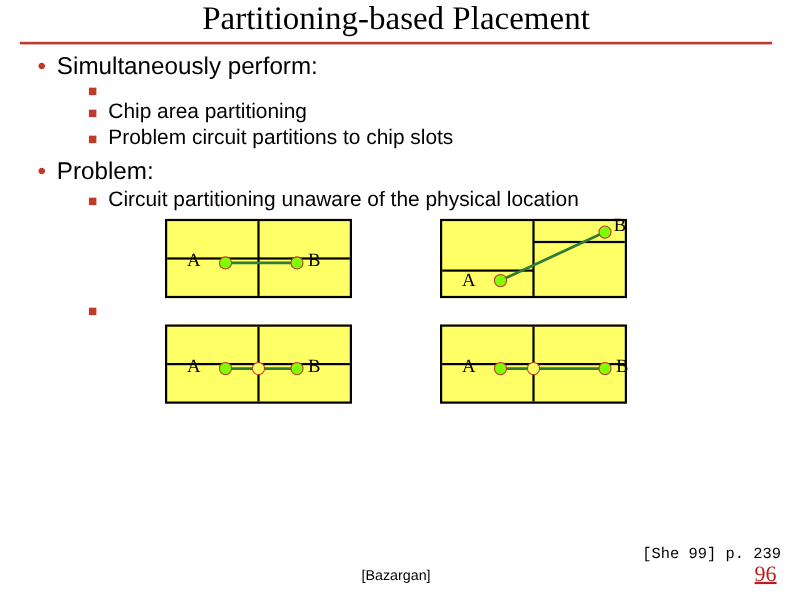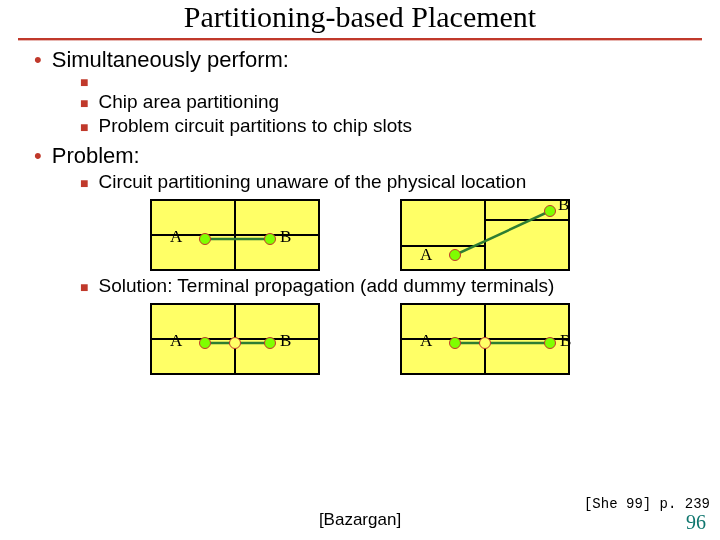--- a/index.html
+++ b/index.html
@@ -117,30 +117,31 @@
     font-family: Liberation Mono, monospace;
     font-size: 14px;
     color: #000;
   }
   .footcenter {
     position: absolute;
     left: 50%;
     bottom: 10px;
     transform: translateX(-50%);
     font-family: Arial, sans-serif;
-    font-size: 17px;
+    font-size: 13px;
     color: #000;
   }
   .pagenum {
     position: absolute;
     right: 14px;
     bottom: 6px;
     font-family: "Times New Roman", serif;
     font-size: 20px;
-    color: #0f766e;
+    color: #b91c1c;
+    text-decoration: underline;
   }
 </style>
 </head>
 <body>
 
 <div class="title">Partitioning-based Placement</div>
 <div class="title-underline"></div>
 
 <div class="content">
 
@@ -197,21 +198,20 @@
       </svg>
       <div class="node" style="left:55px; top:56px;"></div>
       <div class="node" style="left:150px; top:12px;"></div>
       <div class="nlabel" style="left:20px; top:46px;">A</div>
       <div class="nlabel" style="left:158px; top:-4px;">B</div>
     </div>
   </div>
 
   <div class="lvl2">
     <span class="sq">■</span>
-    <span>Solution: Terminal propagation (add dummy terminals)</span>
   </div>
 
   <div class="diagram-row">
 
     <div class="chipwrap">
       <div class="chip">
         <div class="vline"></div>
         <div class="hline-left" style="top:50%"></div>
         <div class="hline-right" style="top:50%"></div>
       </div>

